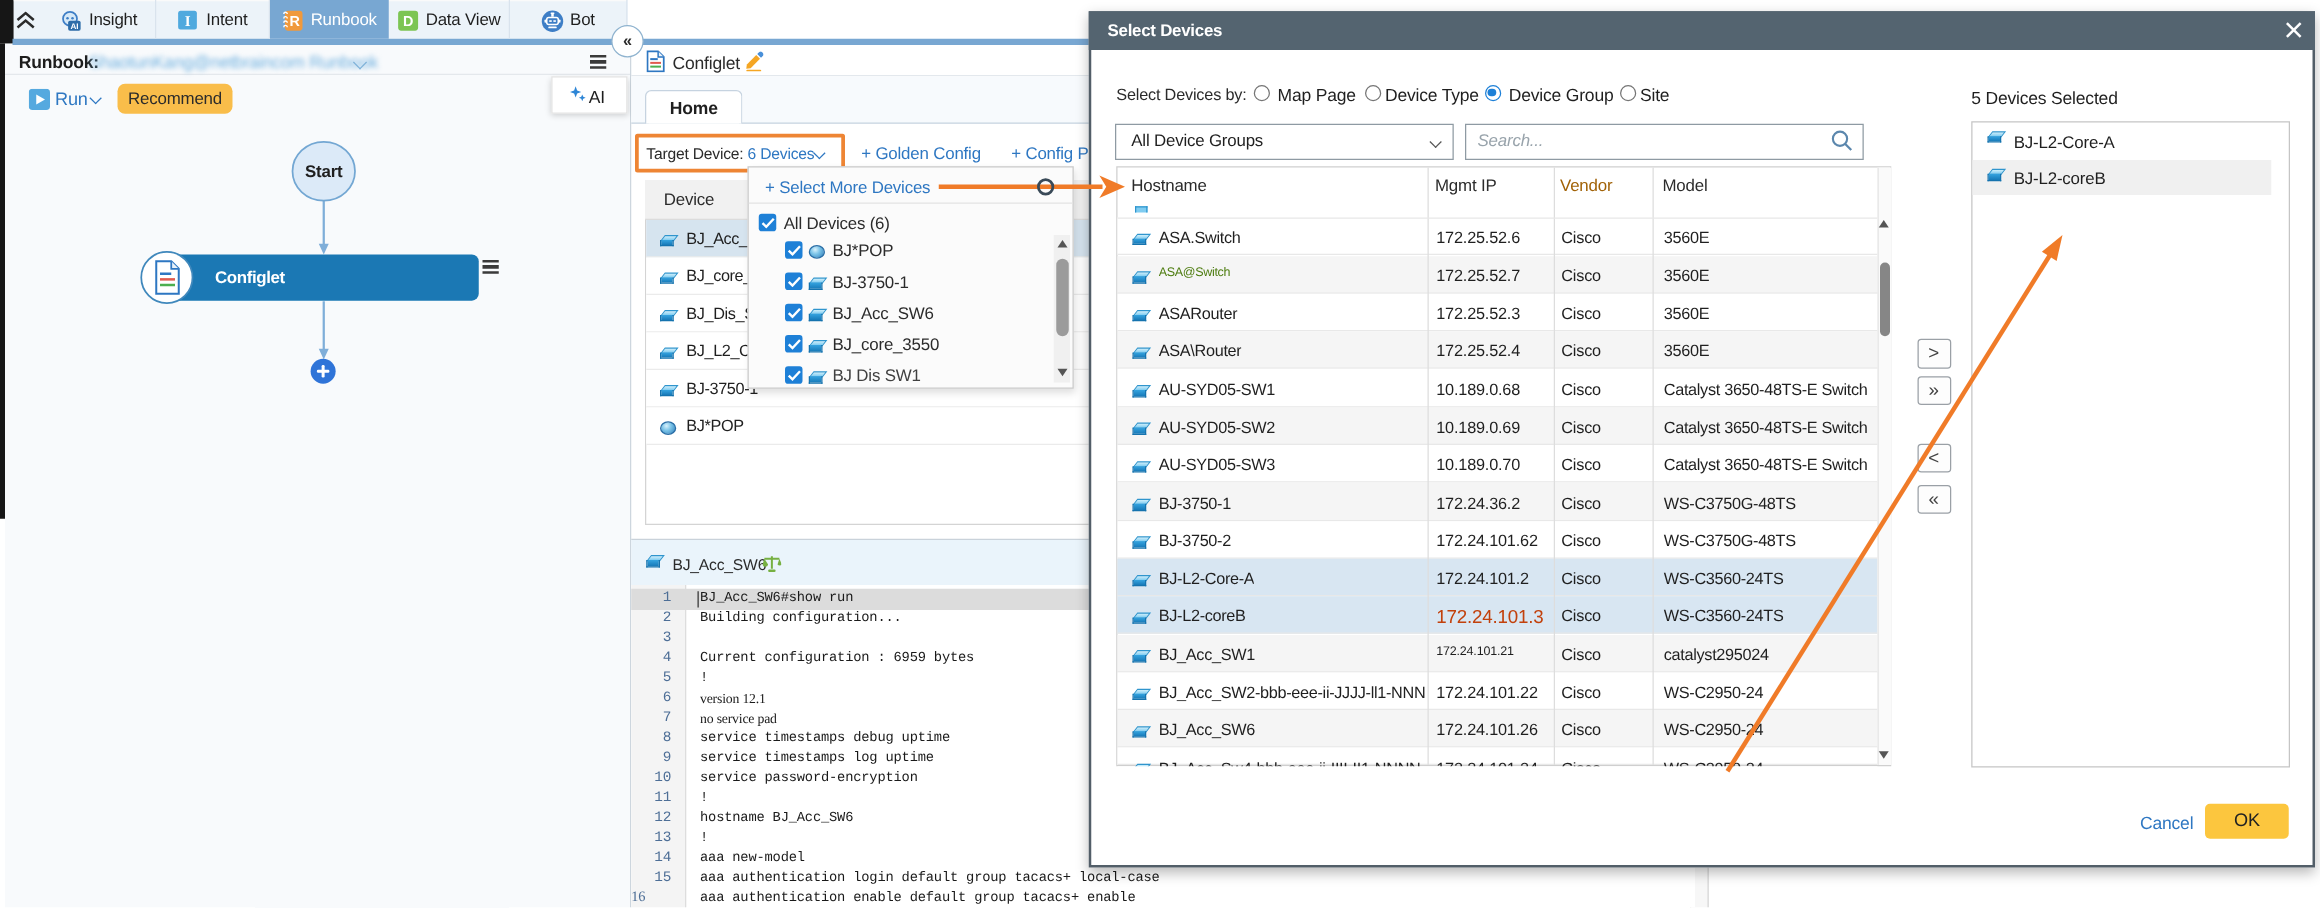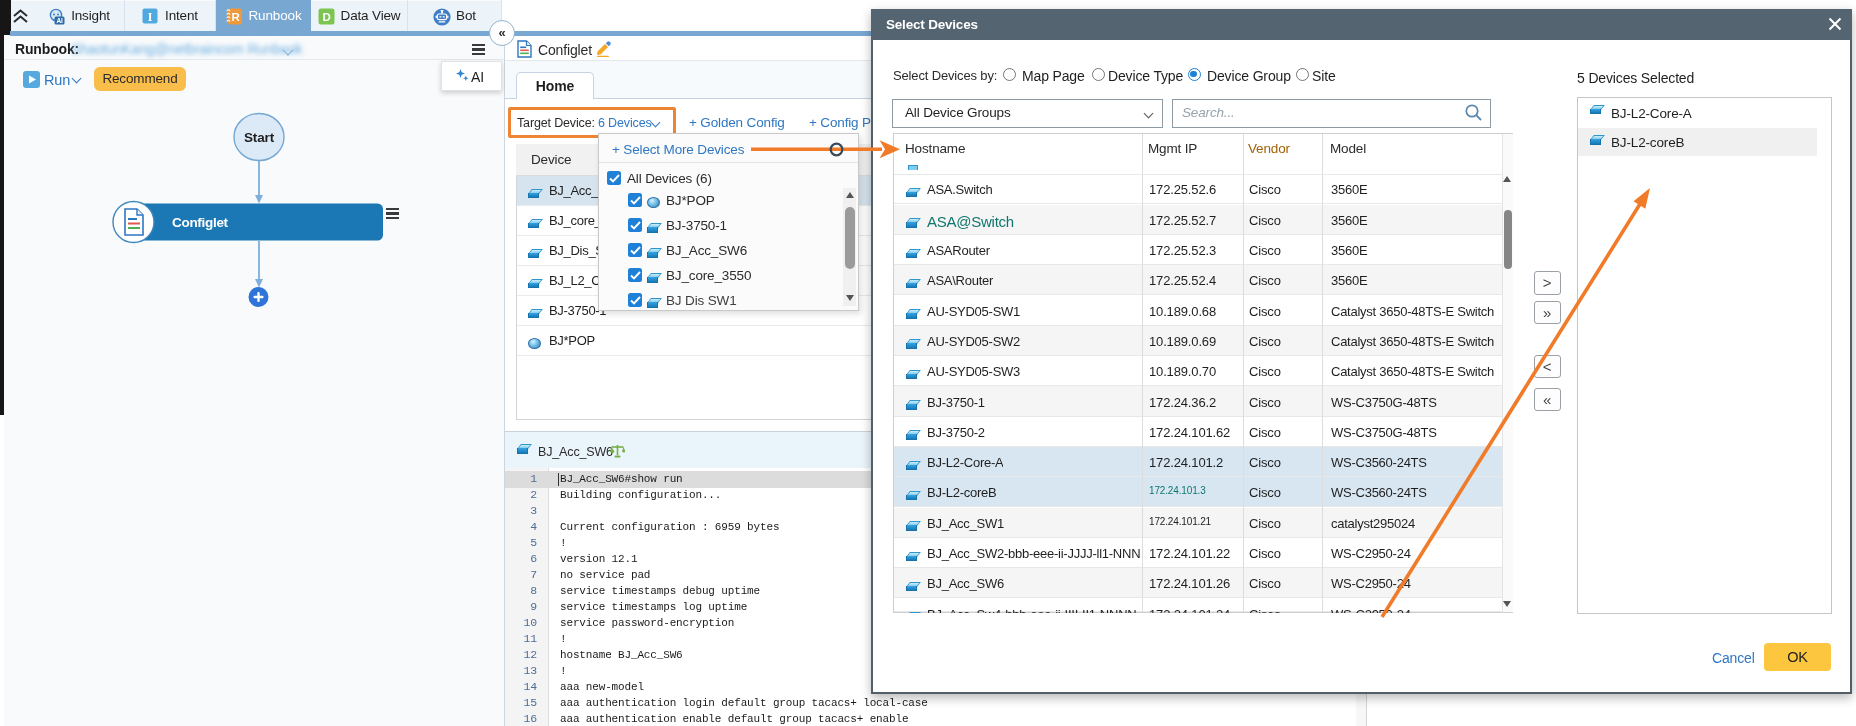--- a/index.html
+++ b/index.html
@@ -231,40 +231,40 @@
       <div class="abs" style="left:505px;top:472px;width:32px;text-align:right;font-size:11.5px;font-family:'Liberation Mono',monospace;color:#4D6E96">1</div>
       <div class="abs txt" style="left:560px;top:472.5px;font-size:11px;font-family:Liberation Mono, monospace;color:#1a1a1a">BJ_Acc_SW6#show run</div>
       <div class="abs" style="left:505px;top:488px;width:32px;text-align:right;font-size:11.5px;font-family:'Liberation Mono',monospace;color:#4D6E96">2</div>
       <div class="abs txt" style="left:560px;top:488.5px;font-size:11px;font-family:'Liberation Mono',monospace;color:#1a1a1a">Building configuration...</div>
       <div class="abs" style="left:505px;top:504px;width:32px;text-align:right;font-size:11.5px;font-family:'Liberation Mono',monospace;color:#4D6E96">3</div>
       <div class="abs" style="left:505px;top:520px;width:32px;text-align:right;font-size:11.5px;font-family:'Liberation Mono',monospace;color:#4D6E96">4</div>
       <div class="abs txt" style="left:560px;top:520.5px;font-size:11px;font-family:'Liberation Mono',monospace;color:#1a1a1a">Current configuration : 6959 bytes</div>
       <div class="abs" style="left:505px;top:536px;width:32px;text-align:right;font-size:11.5px;font-family:'Liberation Mono',monospace;color:#4D6E96">5</div>
       <div class="abs txt" style="left:560px;top:536.5px;font-size:11px;font-family:'Liberation Mono',monospace;color:#1a1a1a">!</div>
       <div class="abs" style="left:505px;top:552px;width:32px;text-align:right;font-size:11.5px;font-family:'Liberation Mono',monospace;color:#4D6E96">6</div>
-      <div class="abs txt" style="left:560px;top:552.5px;font-size:11px;font-family:Liberation Mono, monospace;color:#1a1a1a">version 12.1</div>
+      <div class="abs txt" style="left:560px;top:552.5px;font-size:11px;font-family:Liberation Serif, serif;color:#1a1a1a">version 12.1</div>
       <div class="abs" style="left:505px;top:568px;width:32px;text-align:right;font-size:11.5px;font-family:'Liberation Mono',monospace;color:#4D6E96">7</div>
-      <div class="abs txt" style="left:560px;top:568.5px;font-size:11px;font-family:Liberation Mono, monospace;color:#1a1a1a">no service pad</div>
+      <div class="abs txt" style="left:560px;top:568.5px;font-size:11px;font-family:Liberation Serif, serif;color:#1a1a1a">no service pad</div>
       <div class="abs" style="left:505px;top:584px;width:32px;text-align:right;font-size:11.5px;font-family:'Liberation Mono',monospace;color:#4D6E96">8</div>
       <div class="abs txt" style="left:560px;top:584.5px;font-size:11px;font-family:'Liberation Mono',monospace;color:#1a1a1a">service timestamps debug uptime</div>
       <div class="abs" style="left:505px;top:600px;width:32px;text-align:right;font-size:11.5px;font-family:'Liberation Mono',monospace;color:#4D6E96">9</div>
       <div class="abs txt" style="left:560px;top:600.5px;font-size:11px;font-family:'Liberation Mono',monospace;color:#1a1a1a">service timestamps log uptime</div>
       <div class="abs" style="left:505px;top:616px;width:32px;text-align:right;font-size:11.5px;font-family:'Liberation Mono',monospace;color:#4D6E96">10</div>
       <div class="abs txt" style="left:560px;top:616.5px;font-size:11px;font-family:'Liberation Mono',monospace;color:#1a1a1a">service password-encryption</div>
       <div class="abs" style="left:505px;top:632px;width:32px;text-align:right;font-size:11.5px;font-family:'Liberation Mono',monospace;color:#4D6E96">11</div>
       <div class="abs txt" style="left:560px;top:632.5px;font-size:11px;font-family:'Liberation Mono',monospace;color:#1a1a1a">!</div>
       <div class="abs" style="left:505px;top:648px;width:32px;text-align:right;font-size:11.5px;font-family:'Liberation Mono',monospace;color:#4D6E96">12</div>
       <div class="abs txt" style="left:560px;top:648.5px;font-size:11px;font-family:'Liberation Mono',monospace;color:#1a1a1a">hostname BJ_Acc_SW6</div>
       <div class="abs" style="left:505px;top:664px;width:32px;text-align:right;font-size:11.5px;font-family:'Liberation Mono',monospace;color:#4D6E96">13</div>
       <div class="abs txt" style="left:560px;top:664.5px;font-size:11px;font-family:'Liberation Mono',monospace;color:#1a1a1a">!</div>
       <div class="abs" style="left:505px;top:680px;width:32px;text-align:right;font-size:11.5px;font-family:'Liberation Mono',monospace;color:#4D6E96">14</div>
       <div class="abs txt" style="left:560px;top:680.5px;font-size:11px;font-family:'Liberation Mono',monospace;color:#1a1a1a">aaa new-model</div>
       <div class="abs" style="left:505px;top:696px;width:32px;text-align:right;font-size:11.5px;font-family:'Liberation Mono',monospace;color:#4D6E96">15</div>
       <div class="abs txt" style="left:560px;top:696.5px;font-size:11px;font-family:'Liberation Mono',monospace;color:#1a1a1a">aaa authentication login default group tacacs+ local-case</div>
-      <div class="abs" style="left:505px;top:712px;width:32px;text-align:right;font-size:11.5px;font-family:Liberation Mono, monospace;color:#4D6E96">16</div>
+      <div class="abs" style="left:505px;top:712px;width:32px;font-size:11.5px;font-family:Liberation Serif, serif;color:#4D6E96">16</div>
       <div class="abs txt" style="left:560px;top:712.5px;font-size:11px;font-family:'Liberation Mono',monospace;color:#1a1a1a">aaa authentication enable default group tacacs+ enable</div>
     </div>
 
   <div class="abs" style="left:598px;top:133px;width:261px;height:178px;background:#FBFBFB;border:1px solid #C9C9C9;box-shadow:2px 3px 6px rgba(0,0,0,.13);z-index:20"></div>
   <div class="abs txt blue" style="left:612px;top:141.5px;font-size:13.5px;z-index:21">+ Select More Devices</div>
   <div class="abs" style="left:599px;top:161.5px;width:259px;height:1px;background:#E4E4E4;z-index:21"></div>
   <div id="ddrows" style="position:absolute;left:0;top:0;z-index:21">
       <span class="abs" style="left:607px;top:171px;z-index:21"><span class="cb"><svg width="11" height="9" viewBox="0 0 11 9">
             <polyline points="1,4.5 4,7.5 10,1" fill="none" stroke="#fff" stroke-width="1.9"></polyline>
           </svg></span></span>
@@ -332,21 +332,21 @@
   <div class="abs" style="left:893px;top:133px;width:620px;height:480px;border:1px solid #CFCFCF;background:#fff;z-index:31"></div>
   <div id="modrows" style="position:absolute;left:0;top:0;z-index:32">
       <div class="abs" style="left:894px;top:174.2px;width:608px;height:30.3px;background:#fff;border-bottom:1px solid #E8E8E8;overflow:hidden"></div>
       <span class="abs" style="left:906px;top:183.89999999999998px"><span class="dev"><i></i><b></b></span></span>
       <div class="abs txt" style="left:927px;top:182.39999999999998px;font-size:13px;letter-spacing:-0.25px;color:#1f1f1f;max-width:213px;overflow:hidden">ASA.Switch</div>
       <div class="abs txt" style="left:1149px;top:182.39999999999998px;font-size:13px;color:#1f1f1f">172.25.52.6</div>
       <div class="abs txt" style="left:1249px;top:182.39999999999998px;font-size:13px;color:#1f1f1f">Cisco</div>
       <div class="abs txt" style="left:1331px;top:182.39999999999998px;font-size:13px;letter-spacing:-0.25px;color:#1f1f1f">3560E</div>
       <div class="abs" style="left:894px;top:204.5px;width:608px;height:30.3px;background:#F5F5F5;border-bottom:1px solid #E8E8E8;overflow:hidden"></div>
       <span class="abs" style="left:906px;top:214.2px"><span class="dev"><i></i><b></b></span></span>
-      <div class="abs txt" style="left:927px;top:212.7px;font-size:15px;letter-spacing:-0.25px;color:#0f766e;max-width:213px;overflow:hidden">ASA@Switch</div>
+      <div class="abs txt" style="left:927px;top:212.7px;font-size:10px;letter-spacing:-0.25px;color:#4d7c0f;max-width:213px;overflow:hidden">ASA@Switch</div>
       <div class="abs txt" style="left:1149px;top:212.7px;font-size:13px;color:#1f1f1f">172.25.52.7</div>
       <div class="abs txt" style="left:1249px;top:212.7px;font-size:13px;color:#1f1f1f">Cisco</div>
       <div class="abs txt" style="left:1331px;top:212.7px;font-size:13px;letter-spacing:-0.25px;color:#1f1f1f">3560E</div>
       <div class="abs" style="left:894px;top:234.79999999999998px;width:608px;height:30.3px;background:#fff;border-bottom:1px solid #E8E8E8;overflow:hidden"></div>
       <span class="abs" style="left:906px;top:244.49999999999997px"><span class="dev"><i></i><b></b></span></span>
       <div class="abs txt" style="left:927px;top:242.99999999999997px;font-size:13px;letter-spacing:-0.25px;color:#1f1f1f;max-width:213px;overflow:hidden">ASARouter</div>
       <div class="abs txt" style="left:1149px;top:242.99999999999997px;font-size:13px;color:#1f1f1f">172.25.52.3</div>
       <div class="abs txt" style="left:1249px;top:242.99999999999997px;font-size:13px;color:#1f1f1f">Cisco</div>
       <div class="abs txt" style="left:1331px;top:242.99999999999997px;font-size:13px;letter-spacing:-0.25px;color:#1f1f1f">3560E</div>
       <div class="abs" style="left:894px;top:265.1px;width:608px;height:30.3px;background:#F5F5F5;border-bottom:1px solid #E8E8E8;overflow:hidden"></div>
@@ -387,21 +387,21 @@
       <div class="abs txt" style="left:1331px;top:424.8px;font-size:13px;letter-spacing:-0.25px;color:#1f1f1f">WS-C3750G-48TS</div>
       <div class="abs" style="left:894px;top:446.9px;width:608px;height:30.3px;background:#D8E6F2;border-bottom:1px solid #E8E8E8;overflow:hidden"></div>
       <span class="abs" style="left:906px;top:456.59999999999997px"><span class="dev"><i></i><b></b></span></span>
       <div class="abs txt" style="left:927px;top:455.09999999999997px;font-size:13px;letter-spacing:-0.25px;color:#1f1f1f;max-width:213px;overflow:hidden">BJ-L2-Core-A</div>
       <div class="abs txt" style="left:1149px;top:455.09999999999997px;font-size:13px;color:#1f1f1f">172.24.101.2</div>
       <div class="abs txt" style="left:1249px;top:455.09999999999997px;font-size:13px;color:#1f1f1f">Cisco</div>
       <div class="abs txt" style="left:1331px;top:455.09999999999997px;font-size:13px;letter-spacing:-0.25px;color:#1f1f1f">WS-C3560-24TS</div>
       <div class="abs" style="left:894px;top:477.2px;width:608px;height:30.3px;background:#D8E6F2;border-bottom:1px solid #E8E8E8;overflow:hidden"></div>
       <span class="abs" style="left:906px;top:486.9px"><span class="dev"><i></i><b></b></span></span>
       <div class="abs txt" style="left:927px;top:485.4px;font-size:13px;letter-spacing:-0.25px;color:#1f1f1f;max-width:213px;overflow:hidden">BJ-L2-coreB</div>
-      <div class="abs txt" style="left:1149px;top:485.4px;font-size:10px;color:#0f766e">172.24.101.3</div>
+      <div class="abs txt" style="left:1149px;top:485.4px;font-size:15px;color:#c2410c">172.24.101.3</div>
       <div class="abs txt" style="left:1249px;top:485.4px;font-size:13px;color:#1f1f1f">Cisco</div>
       <div class="abs txt" style="left:1331px;top:485.4px;font-size:13px;letter-spacing:-0.25px;color:#1f1f1f">WS-C3560-24TS</div>
       <div class="abs" style="left:894px;top:507.5px;width:608px;height:30.3px;background:#F5F5F5;border-bottom:1px solid #E8E8E8;overflow:hidden"></div>
       <span class="abs" style="left:906px;top:517.2px"><span class="dev"><i></i><b></b></span></span>
       <div class="abs txt" style="left:927px;top:515.7px;font-size:13px;letter-spacing:-0.25px;color:#1f1f1f;max-width:213px;overflow:hidden">BJ_Acc_SW1</div>
       <div class="abs txt" style="left:1149px;top:515.7px;font-size:10px;color:#1f1f1f">172.24.101.21</div>
       <div class="abs txt" style="left:1249px;top:515.7px;font-size:13px;color:#1f1f1f">Cisco</div>
       <div class="abs txt" style="left:1331px;top:515.7px;font-size:13px;letter-spacing:-0.25px;color:#1f1f1f">catalyst295024</div>
       <div class="abs" style="left:894px;top:537.8px;width:608px;height:30.3px;background:#fff;border-bottom:1px solid #E8E8E8;overflow:hidden"></div>
       <span class="abs" style="left:906px;top:547.5px"><span class="dev"><i></i><b></b></span></span>

